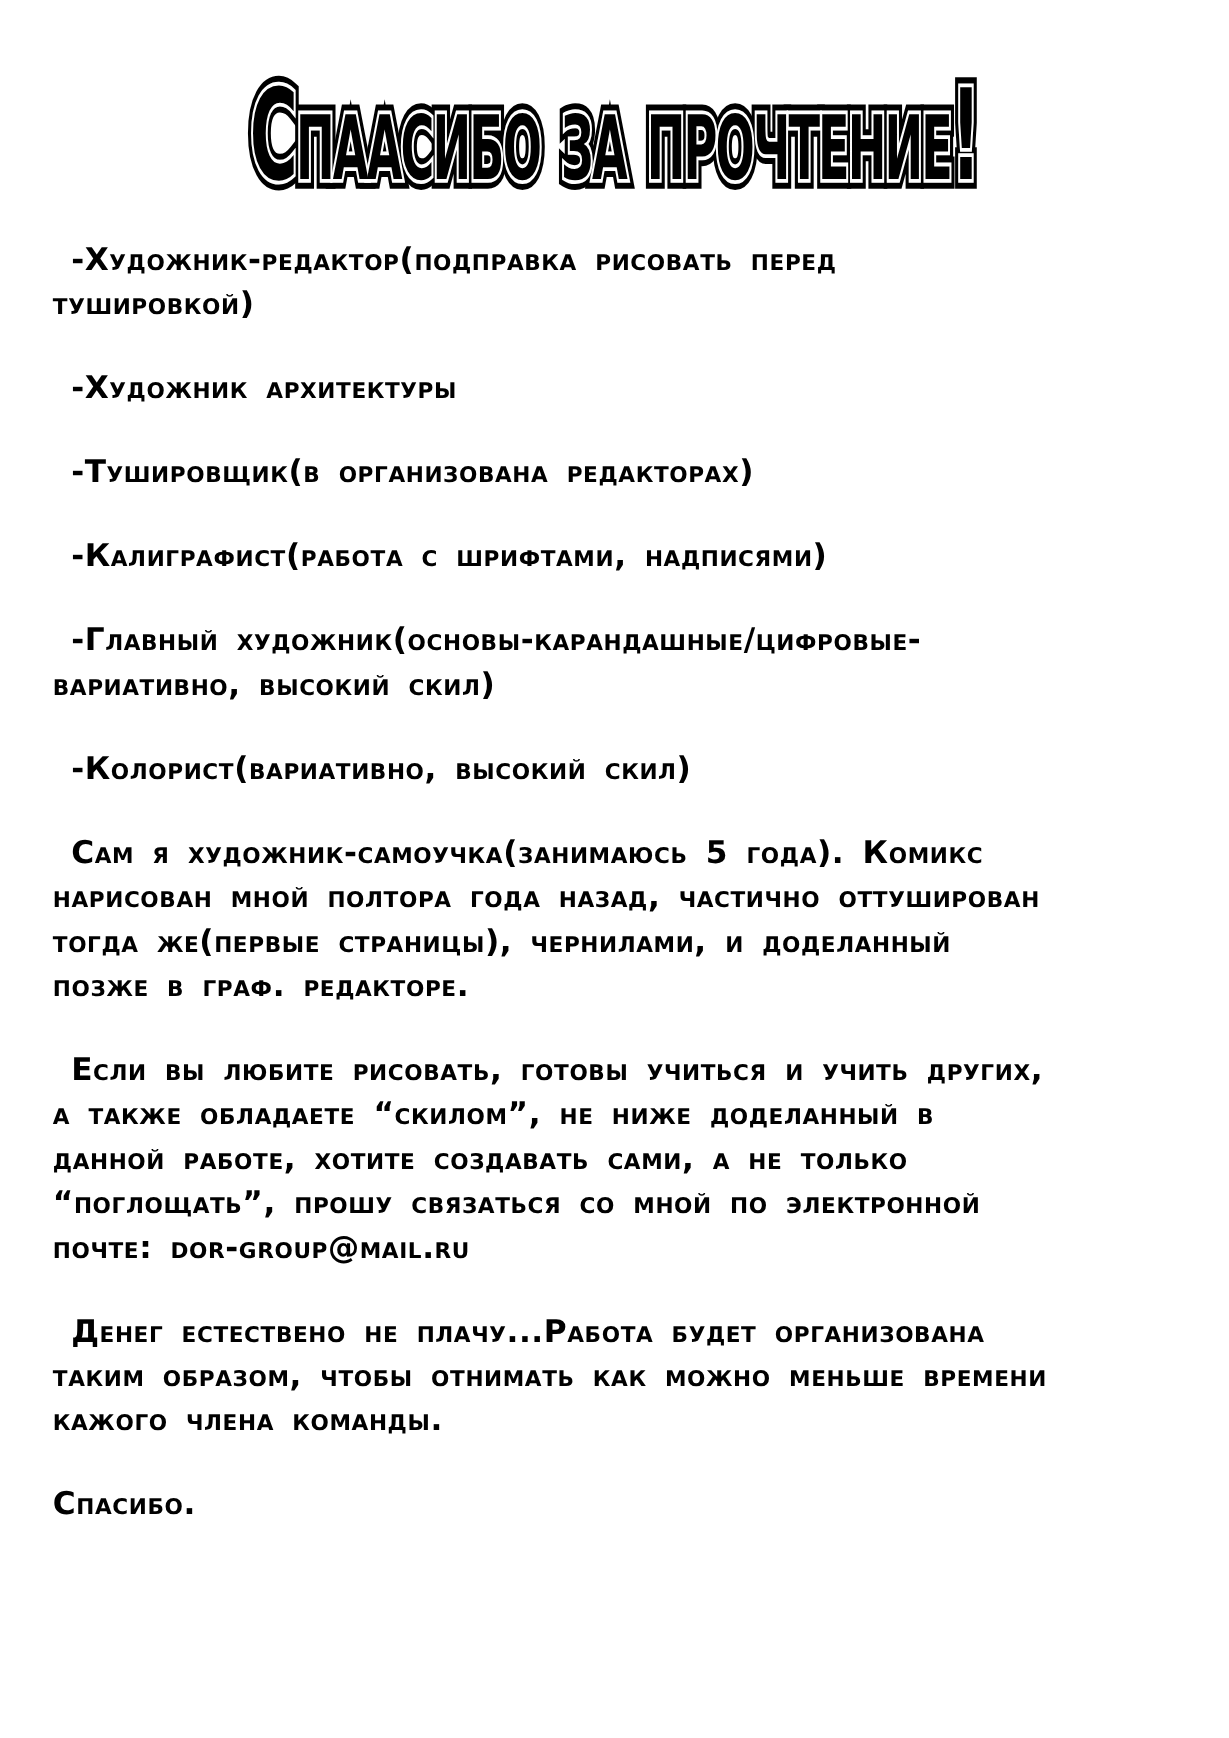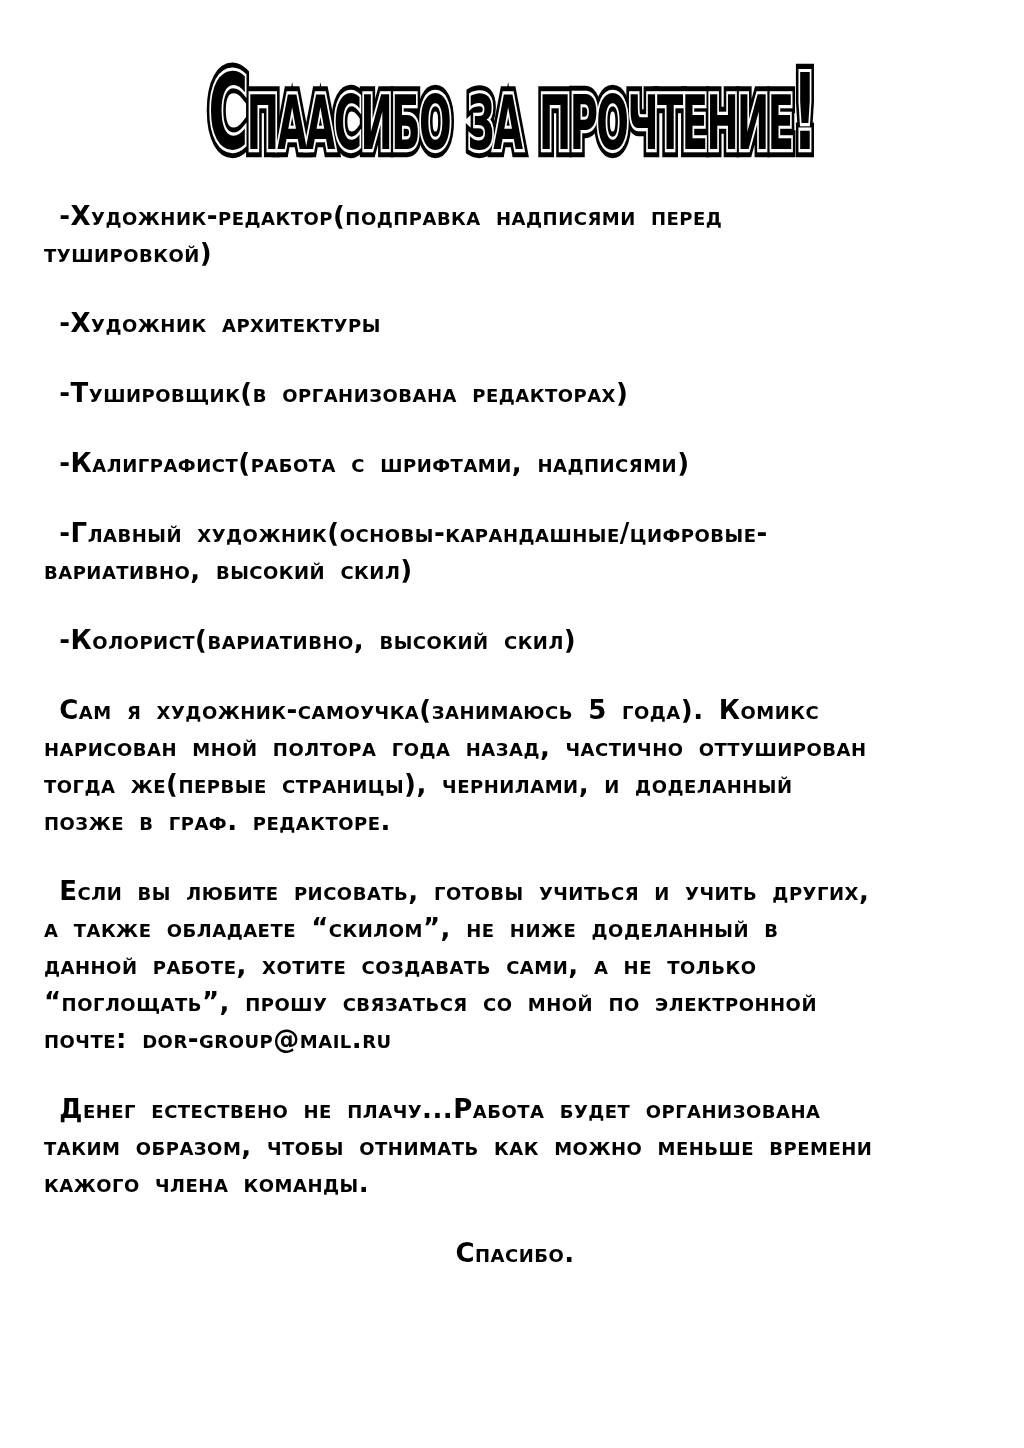--- a/index.html
+++ b/index.html
@@ -58,40 +58,39 @@
     font-variant: small-caps;
     font-size: 26px;
     line-height: 37px;
     letter-spacing: 0.5px;
     word-spacing: 0.22em;
     white-space: pre-wrap;
     color: #000000;
   }
   .body-text p.thanks {
     margin-bottom: 0;
-    text-align: center;
   }
 </style>
 </head>
 <body>
 
 <div class="page">
 
   <header class="banner">
     <svg width="1000" height="118" viewBox="0 0 1000 118" aria-hidden="false">
       <g transform="translate(500,97) scale(0.78,1.5)">
         <text x="0" y="0" class="title-layer title-outer" font-size="70">Спаасибо за прочтение!</text>
         <text x="0" y="0" class="title-layer title-mid" font-size="70">Спаасибо за прочтение!</text>
         <text x="0" y="0" class="title-layer title-fill" font-size="70">Спаасибо за прочтение!</text>
       </g>
     </svg>
   </header>
 
   <main class="body-text">
-    <p> -Художник-редактор(подправка надписями перед
+    <p> -Художник-редактор(подправка рисовать перед
 тушировкой)</p>
     <p> -Художник архитектуры</p>
     <p> -Тушировщик(в организована редакторах)</p>
     <p> -Калиграфист(работа с шрифтами, надписями)</p>
     <p> -Главный художник(основы-карандашные/цифровые-
 вариативно, высокий скил)</p>
     <p> -Колорист(вариативно, высокий скил)</p>
     <p> Сам я художник-самоучка(занимаюсь 5 года). Комикс
 нарисован мной полтора года назад, частично оттуширован
 тогда же(первые страницы), чернилами, и доделанный

